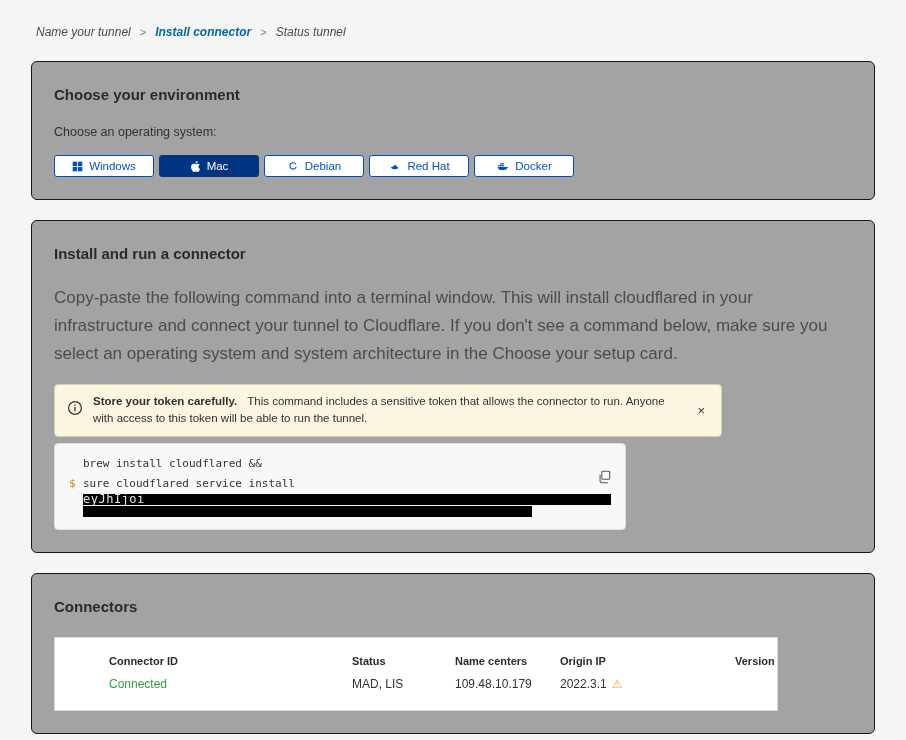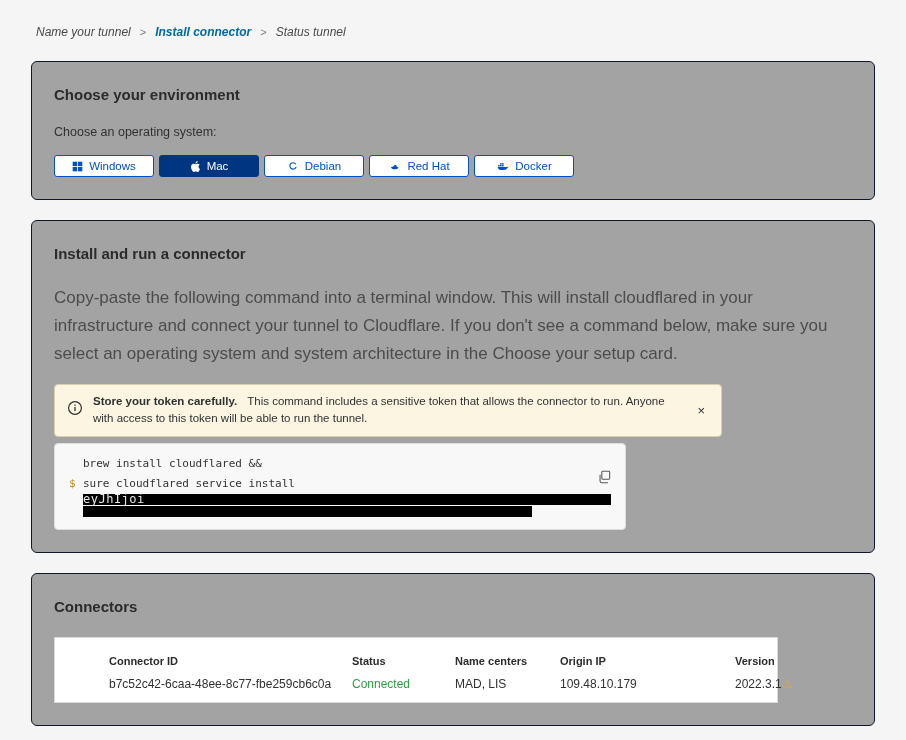--- a/index.html
+++ b/index.html
@@ -38,26 +38,26 @@
               padding: 10px 14px 12px; font-family: "DejaVu Sans Mono", monospace; font-size: 11px; color: #333; position: relative; }
   .term-line { display: flex; line-height: 20px; }
   .term-line.tight { line-height: 12px; }
   .gutter { width: 14px; flex: none; }
   .prompt { color: #c18a1c; }
   .redact { display: inline-flex; align-items: center; background: #000; height: 11px; }
   .redact.bar1 { width: 594px; color: #e8e8e8; font-size: 12px; letter-spacing: 0.5px; }
   .redact.bar2 { width: 449px; margin-top: 1px; }
   .copy-btn { position: absolute; right: 12px; top: 24px; background: none; border: none; cursor: pointer; padding: 2px; }
 
-  .tbl { border: 1px solid #d9d9d9; width: 724px; padding: 13px 0 5px; background: #fff; }
+  .tbl { border: 1px solid #d9d9d9; width: 724px; padding: 13px 0 13px; background: #fff; }
   .tbl-header, .tbl-row { display: grid; grid-template-columns: 243px 103px 105px 175px 1fr; padding-left: 54px; align-items: center; }
   .tbl-header { font-size: 11px; font-weight: bold; height: 21px; color: #2b2b2b; }
   .tbl-row { font-size: 12px; height: 25px; color: #313131; }
   .status-connected { color: #2f9e44; }
-  .version-cell { display: flex; }
+  .version-cell { display: flex; gap: 5px; }
   .warn-triangle { color: #e8a33d; font-size: 12px; cursor: pointer; }
 
   .next-btn { margin: 26px 0 0 31px; background: #0051c3; color: #fff; border: none; border-radius: 4px;
               font-size: 12.5px; font-family: inherit; height: 28px; padding: 0 18px; cursor: pointer; }
 </style>
 </head>
 <body>
 
 
 
@@ -182,21 +182,20 @@
   <h2>Connectors</h2>
   <div class="tbl">
     <div class="tbl-header">
       <span>Connector ID</span>
       <span>Status</span>
       <span>Name centers</span>
       <span>Origin IP</span>
       <span>Version</span>
     </div>
     <div class="tbl-row">
-      <span>b7c52c42-6caa-48ee-8c77-fbe259cb6c0a</span>
       <span class="status-connected">Connected</span>
       <span>MAD, LIS</span>
       <span>109.48.10.179</span>
       <span class="version-cell">
         <span>2022.3.1</span>
         <span class="warn-triangle">⚠</span>
       </span>
     </div>
   </div>
 </section>

